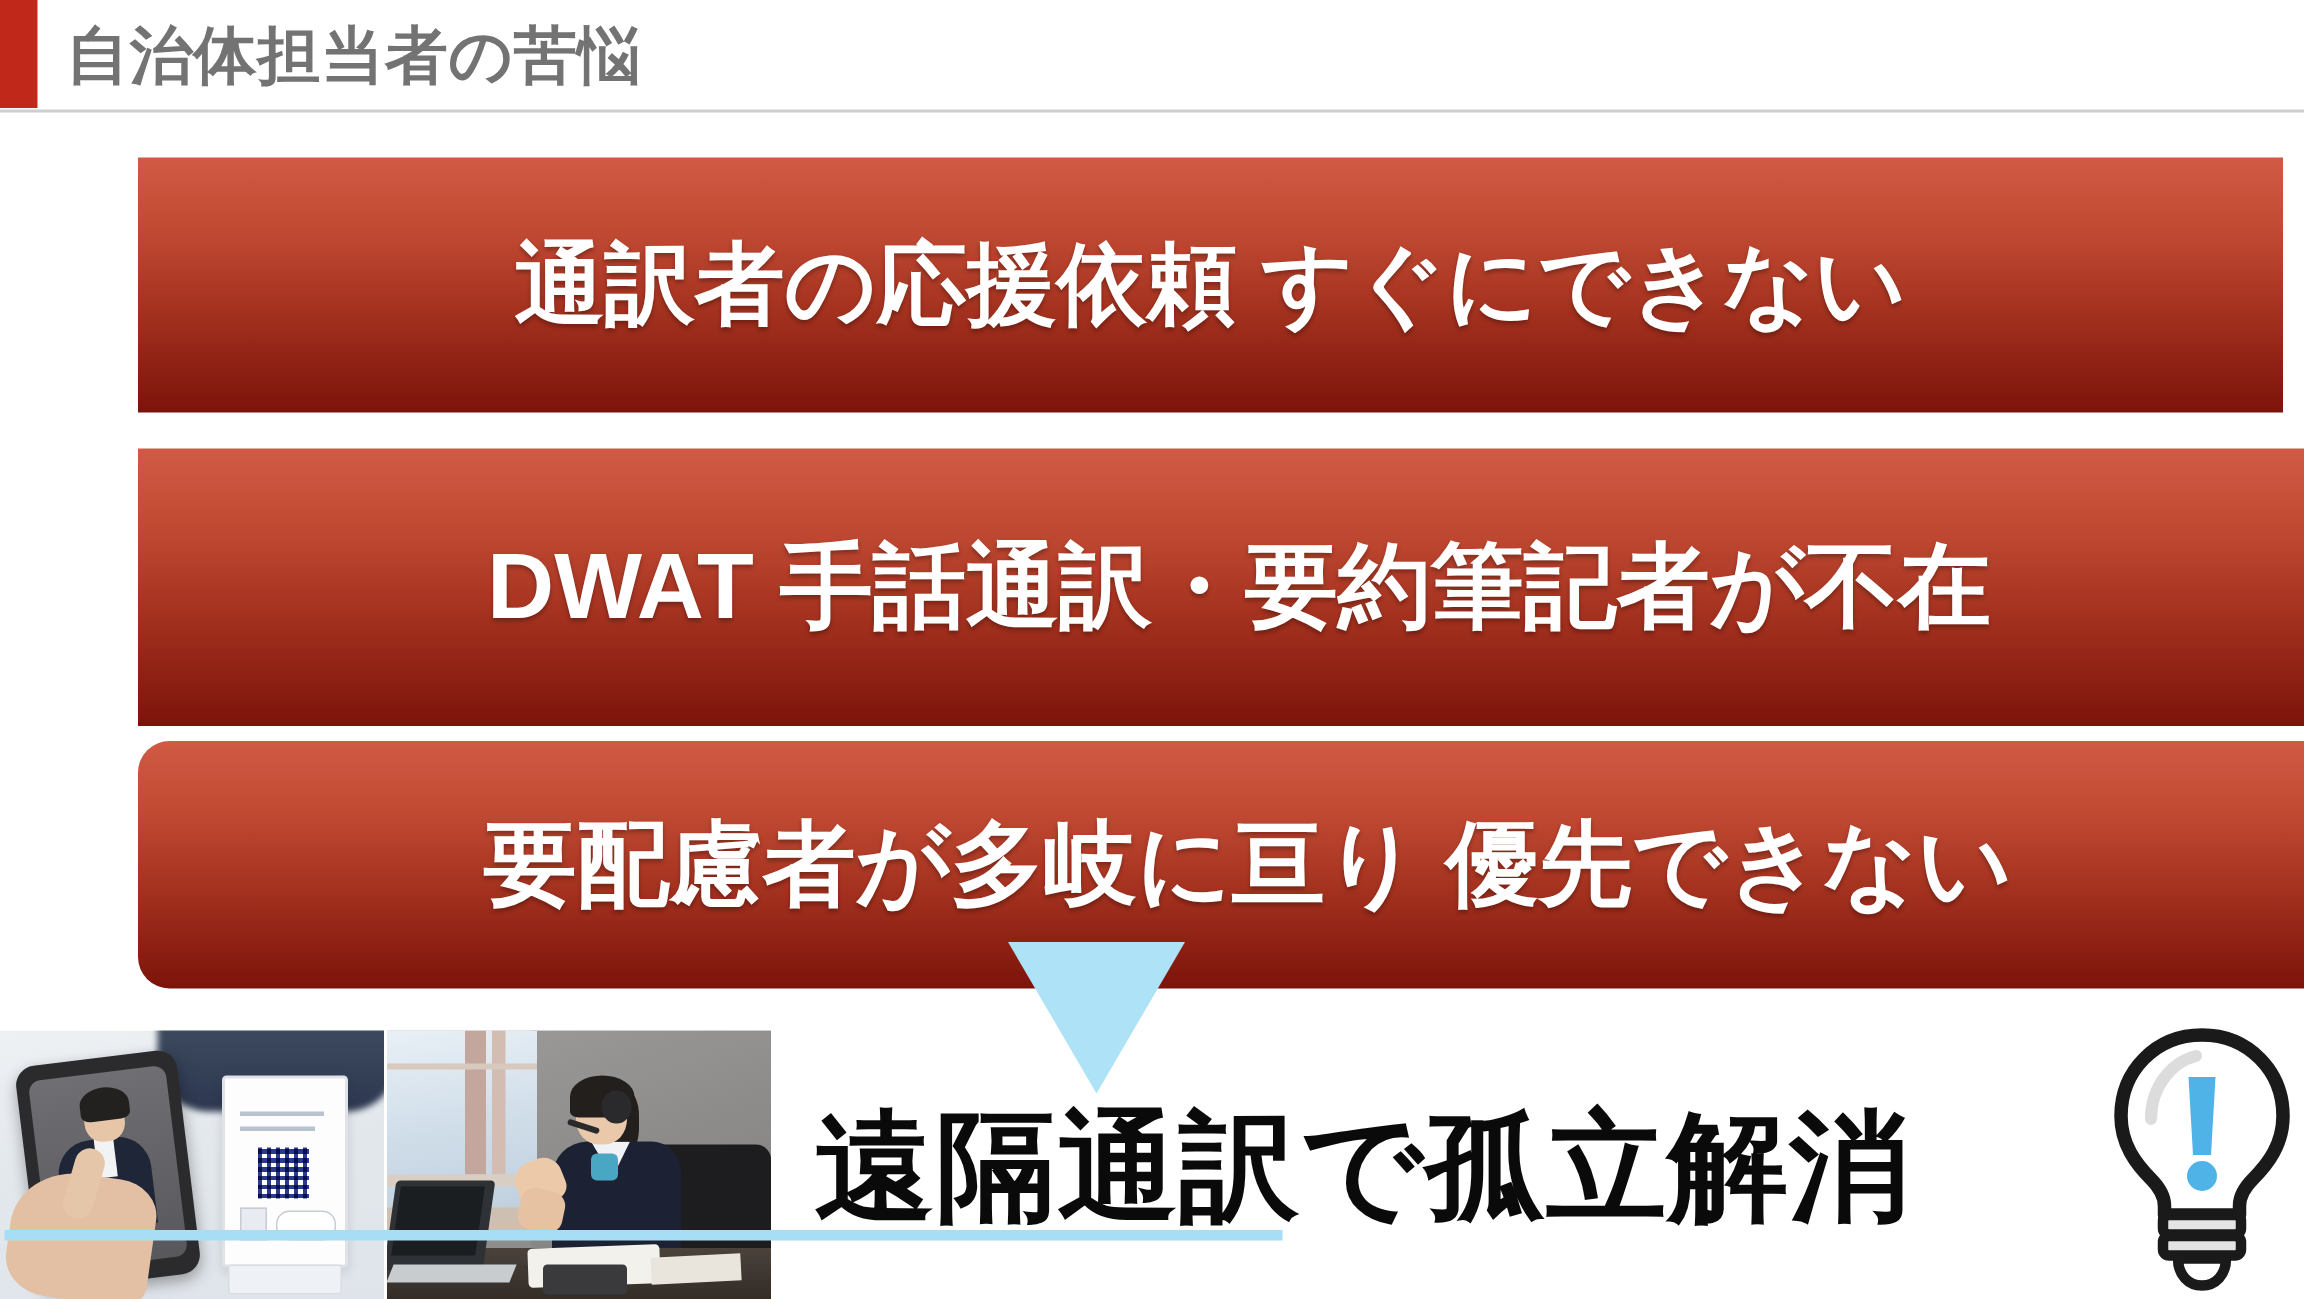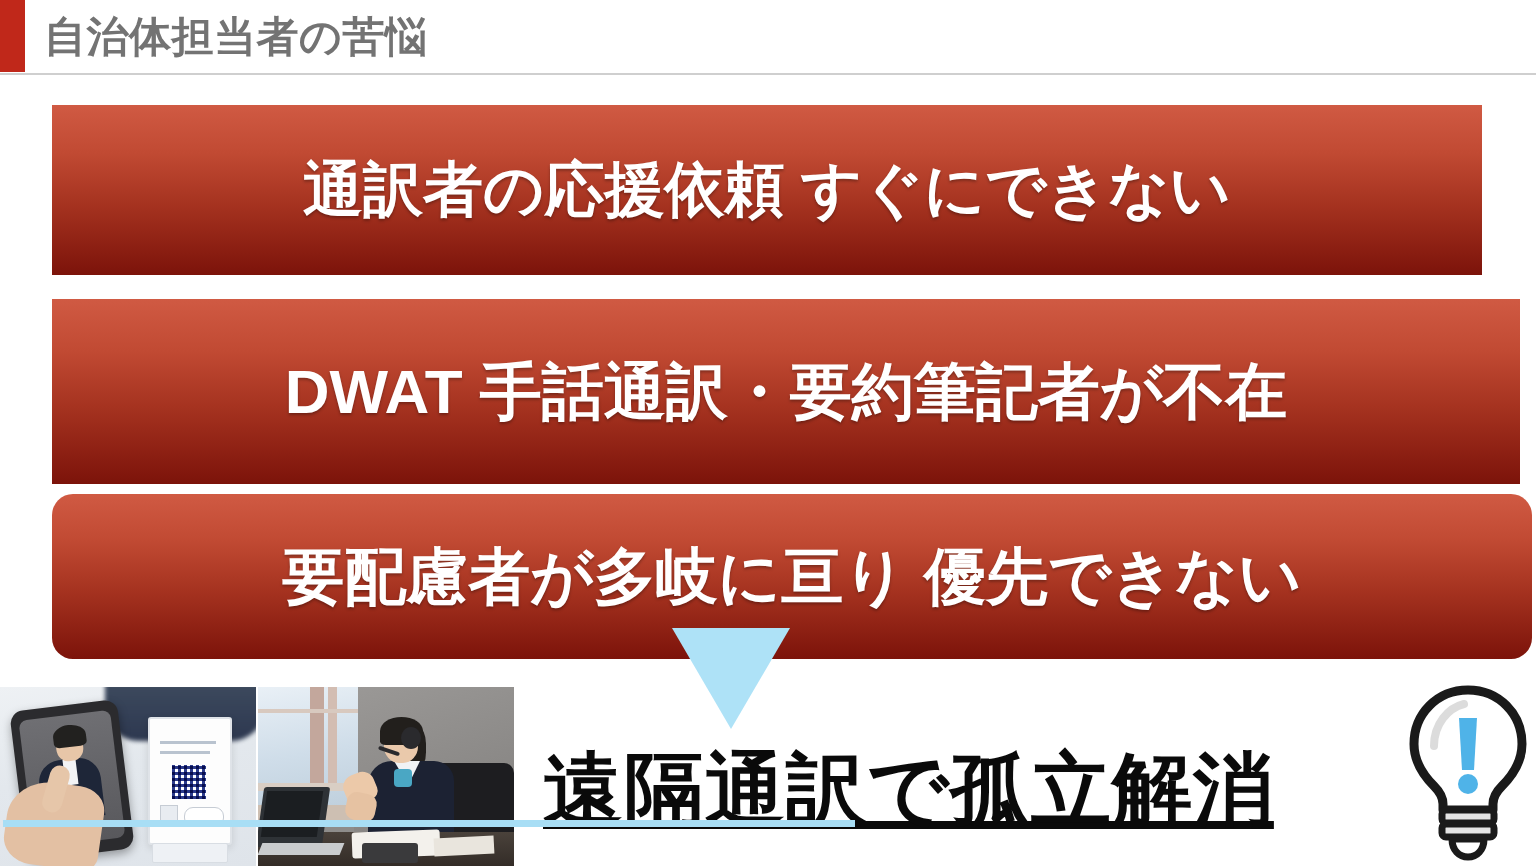--- a/index.html
+++ b/index.html
@@ -30,20 +30,21 @@
   
   .banner {
     position:absolute;
     display:flex; align-items:center; justify-content:center;
     background:linear-gradient(180deg, #D05A43 0%, #C14A33 28%, #A63320 58%, #7C130A 100%);
     color:#ffffff;
     font-weight:bold;
     text-shadow:0 2px 3px rgba(0,0,0,0.30);
     white-space:nowrap;
     overflow:hidden;
+    margin-left:40px;
   }
   .banner-1 { left:52px;  top:105px; width:1430px; height:170px; }
   .banner-2 { left:52px;  top:299px; width:1468px; height:185px; }
   .banner-3 { left:52px;  top:494px; width:1480px; height:165px;border-radius:21px; }
 
   .banner-text { font-size:60px; line-height:1; }
   .banner-2 .banner-text { font-size:62px; }
   .banner-3 .banner-text { font-size:62px; }
 
   
@@ -227,23 +228,23 @@
     left:176px; top:150px; width:60px; height:18px;
     background:#e9e5dd; transform:rotate(-3deg);
   }
 
   
   .conclusion {
     position:absolute; left:540px; top:718px;
     width:880px; height:120px;
   }
   .conclusion-text {
-    position:absolute; left:3px; top:16px;
+    position:absolute; left:3px; top:4px;
     font-size:80px; font-weight:bold; color:#0a0a0a;
-    letter-spacing:1px; line-height:112px; white-space:nowrap;text-decoration:underline;
+    letter-spacing:1px; line-height:112px; white-space:nowrap;
   }
   .conclusion-underline {
     position:absolute; left:3px; top:820px;
     width:852px; height:7px; background:#A8DEF5;
   }
 
   
   .bulb { position:absolute; left:1404px; top:684px; width:128px; height:178px; }
 </style>
 </head>

